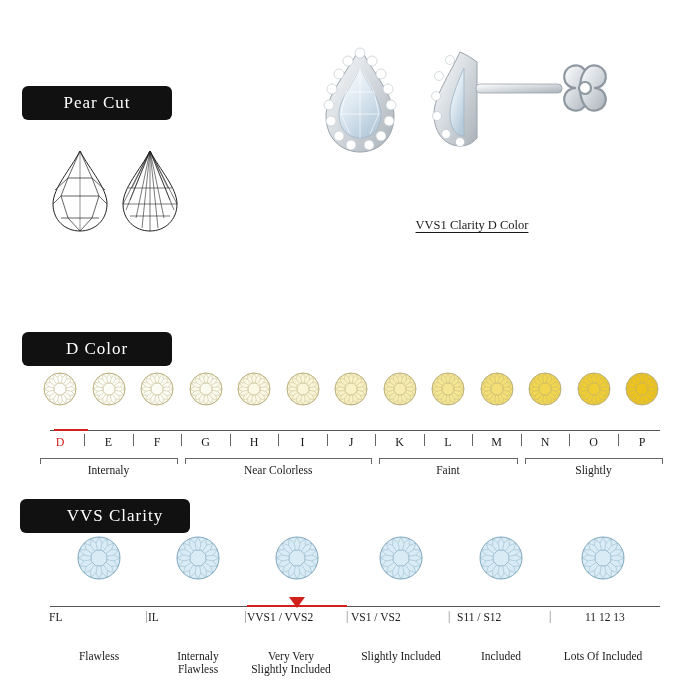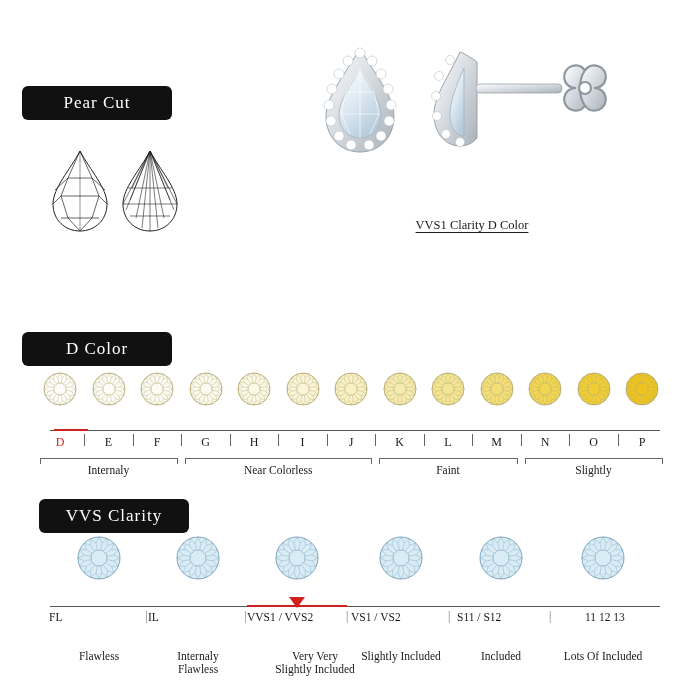--- a/index.html
+++ b/index.html
@@ -18,21 +18,21 @@
     font-family:"Liberation Serif", serif;
     font-size:17px;
     letter-spacing:1px;
     display:flex;
     align-items:center;
     justify-content:center;
     border-radius:6px;
   }
   #pear-cut-badge{left:22px;top:86px;width:150px;height:34px;}
   #d-color-badge{left:22px;top:332px;width:150px;height:34px;}
-  #vvs-clarity-badge{left:39px;top:499px;width:150px;height:34px;}
+  #vvs-clarity-badge{left:20px;top:499px;width:150px;height:34px;padding-left:20px;}
 
   
   .gem-outline{position:absolute;}
   #gem-outline-plain{left:48px;top:148px;}
   #gem-outline-faceted{left:118px;top:148px;}
 
   
   #product-photo{
     position:absolute;left:270px;top:30px;width:400px;height:180px;
   }
@@ -989,17 +989,17 @@
     <div class="qsep" style="left: 346px;">|</div>
     <div class="qlabel" style="left: 351px; width: 100px;">VS1 / VS2</div>
     <div class="qsep" style="left: 448px;">|</div>
     <div class="qlabel" style="left: 457px; width: 100px;">S11 / S12</div>
     <div class="qsep" style="left: 549px;">|</div>
     <div class="qlabel" style="left: 585px; width: 100px;">11 12 13</div>
   </div>
 <div id="clarity-descs">
     <div class="qdesc" style="left: 39px; width: 120px;"><span>Flawless</span></div>
     <div class="qdesc" style="left: 138px; width: 120px;"><span>Internaly</span><br><span>Flawless</span></div>
-    <div class="qdesc" style="left: 255px; width: 120px;"><span>Very Very</span><br><span>Slightly Included</span></div>
+    <div class="qdesc" style="left: 231px; width: 120px;"><span>Very Very</span><br><span>Slightly Included</span></div>
     <div class="qdesc" style="left: 341px; width: 120px;"><span>Slightly Included</span></div>
     <div class="qdesc" style="left: 441px; width: 120px;"><span>Included</span></div>
     <div class="qdesc" style="left: 543px; width: 120px;"><span>Lots Of Included</span></div>
   </div>
 
 </body></html>

